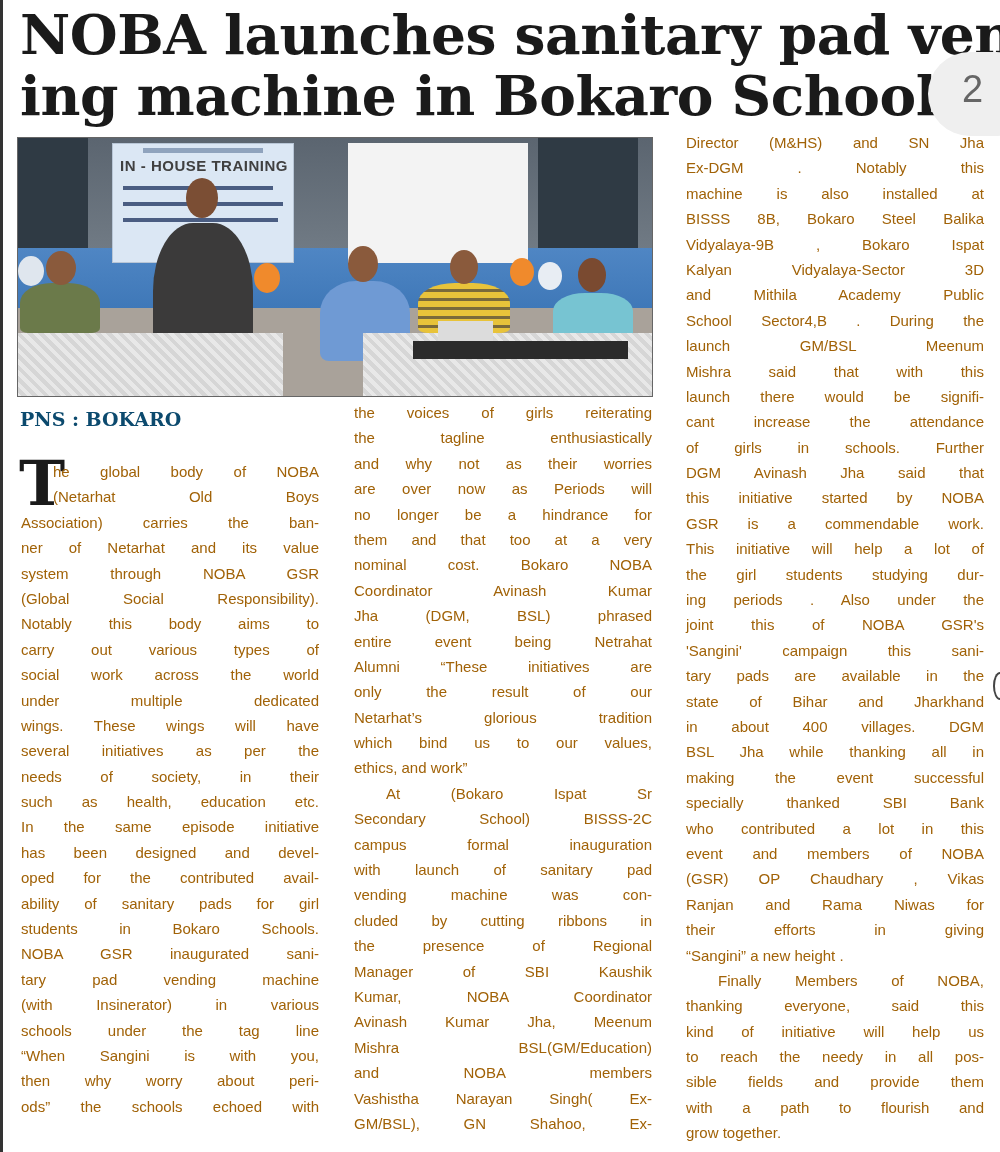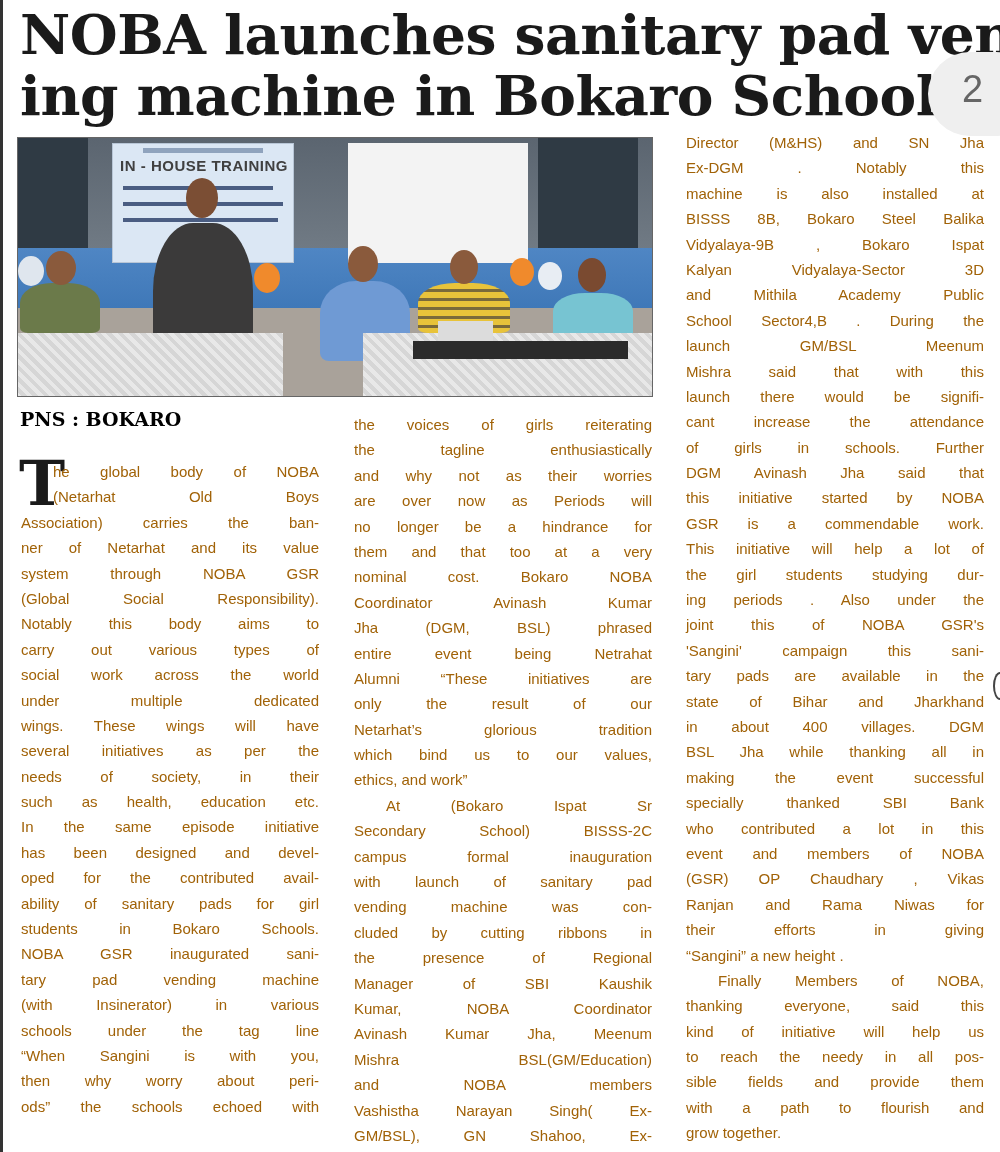--- a/index.html
+++ b/index.html
@@ -46,36 +46,36 @@
     .photo .balloon { position: absolute; border-radius: 50%; }
     .photo .person { position: absolute; border-radius: 40% 40% 10% 10%; }
     .photo .head { position: absolute; border-radius: 50%; background: #8a5a3c; }
     .photo .table-cloth {
       position: absolute; background: repeating-linear-gradient(45deg, #e8e8e8 0 4px, #d6d6d6 4px 8px);
     }
     .photo .projector { position: absolute; background: #2b2b2b; }
 
     .byline {
       position: absolute; left: 20px; top: 408px;
-      font-family: "DejaVu Serif", serif; font-weight: bold; font-size: 19px; color: #000000;
+      font-family: "DejaVu Serif", serif; font-weight: bold; font-size: 19px; color: #0c4a6e;
     }
 
     .col {
       position: absolute; font-family: Liberation Sans, sans-serif; font-size: 15px; line-height: 25.4px; color: #a16207;
     }
     .col .ln {
       display: block; height: 25.4px; white-space: nowrap; overflow: visible;
       text-align: justify; text-align-last: justify;
     }
     .col .ln.last { text-align-last: left; }
     .col .ln.indent { padding-left: 32px; }
     .col .ln.dc { padding-left: 32px; }
 
     .col1 { left: 21px; top: 459px; width: 298px; }
-    .col2 { left: 354px; top: 412px; width: 298px; }
+    .col2 { left: 354px; top: 400px; width: 298px; }
     .col3 { left: 686px; top: 130px; width: 298px; }
 
     .dropcap {
       position: absolute; left: 19px; top: 456px;
       font-family: "DejaVu Serif", serif; font-weight: bold; font-size: 62px; line-height: 56px; color: #1a1a1a;
     }
 
     .edge-mark { position: absolute; left: 993px; top: 672px; width: 14px; height: 28px; border: 2px solid #444; border-radius: 50%; border-right-color: transparent; }
   </style>
 </head>

